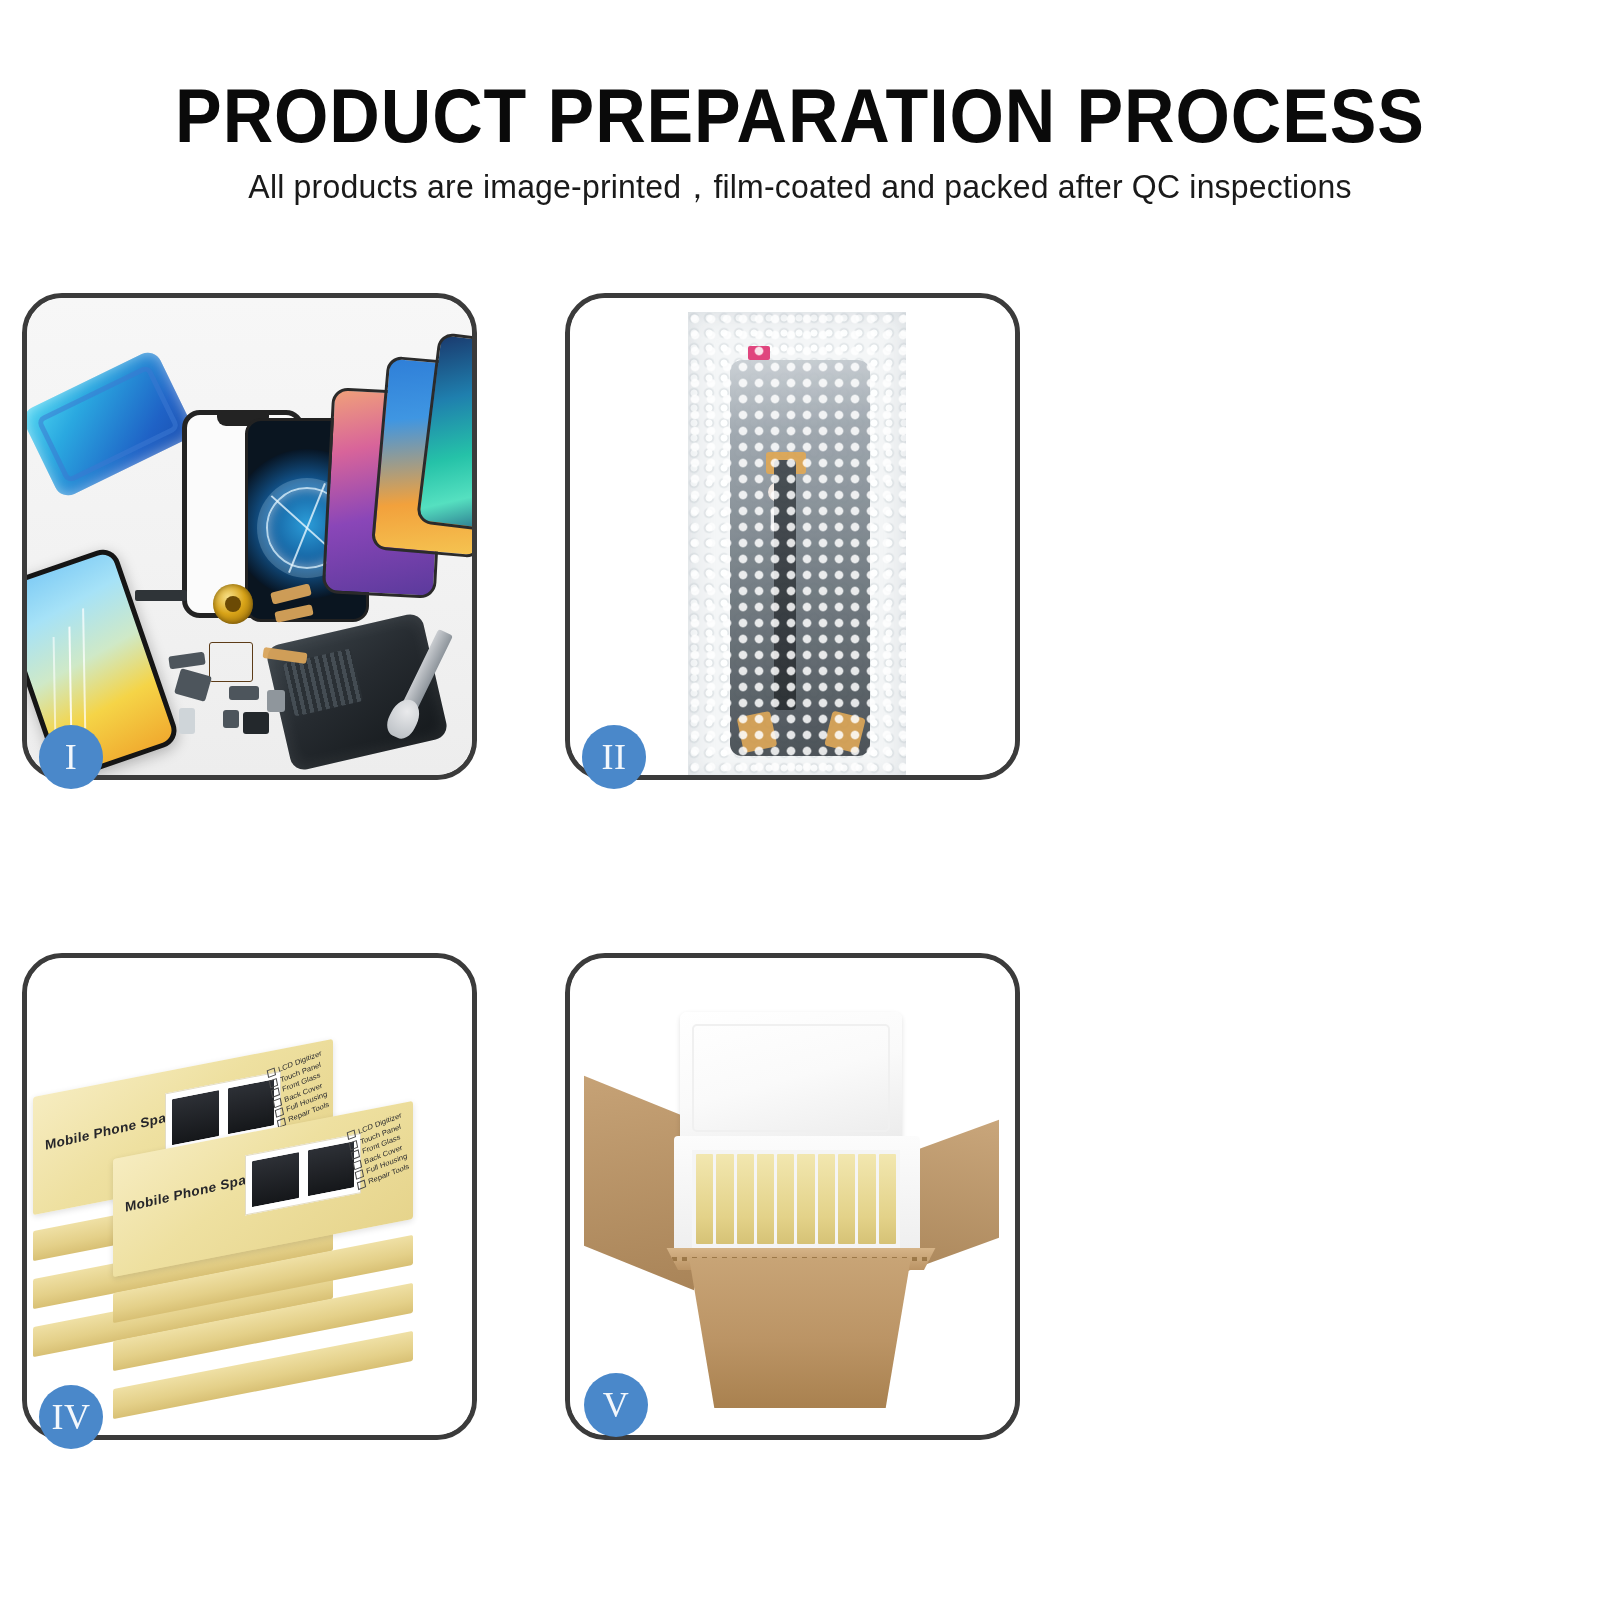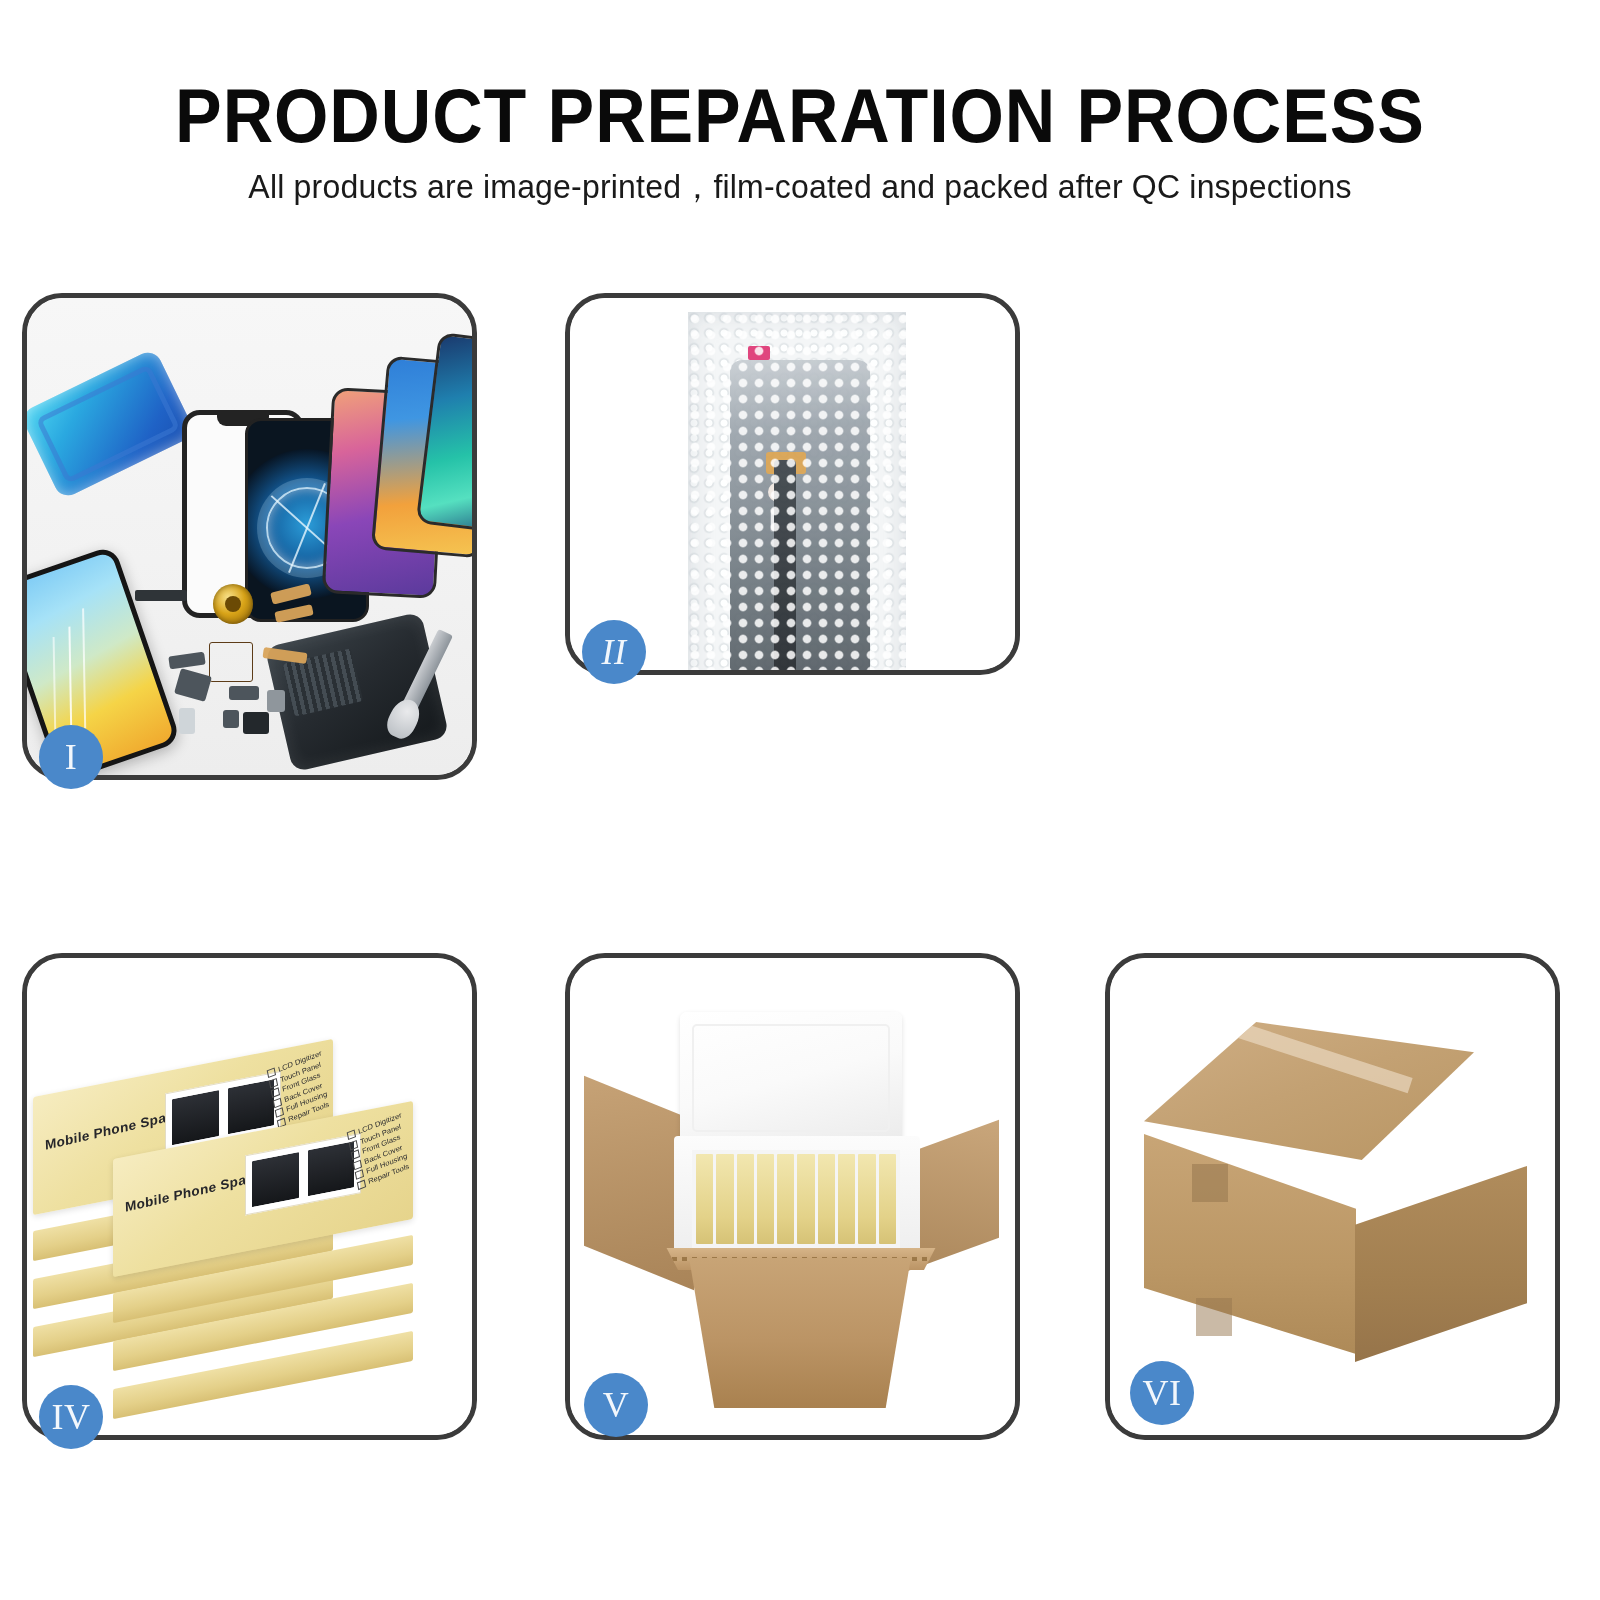--- a/index.html
+++ b/index.html
@@ -42,21 +42,21 @@
     box-sizing:border-box;
   }
   .panel-stage{
     position:absolute; inset:0;
     border-radius:36px;
     overflow:hidden;
     background:#fefefe;
   }
   
   .p1{ left:22px;   top:293px;  width:455px; height:487px; }
-  .p2{ left:565px;  top:293px;  width:455px; height:382px;font-style:italic; }
+  .p2{ left:565px;  top:293px;  width:455px; height:487px; }
   .p3{ left:1105px; top:293px;  width:455px; height:487px; }
   .p4{ left:22px;   top:953px;  width:455px; height:487px; }
   .p5{ left:565px;  top:953px;  width:455px; height:487px; }
   .p6{ left:1105px; top:953px;  width:455px; height:487px; }
 
   
   .badge{
     position:absolute;
     left:14px; bottom:8px;
     width:64px; height:64px;
@@ -557,25 +557,14 @@
           <span></span>
           <span></span>
           <span></span>
       </div>
       <div class="cartonlip"></div>
       <div class="cartonbody"></div>
     </div>
     <div class="badge">V</div>
   </div>
 
-  <div class="panel p6">
-    <div class="panel-stage stage6">
-      <div class="shadowEll"></div>
-      <div class="shipTop"></div>
-      <div class="shipFrontL"></div>
-      <div class="shipFrontR"></div>
-      <div class="tapeA"></div>
-      <div class="tapeB"></div>
-    </div>
-    <div class="badge">VI</div>
-  </div>
 
 </div>
 
 </body></html>

